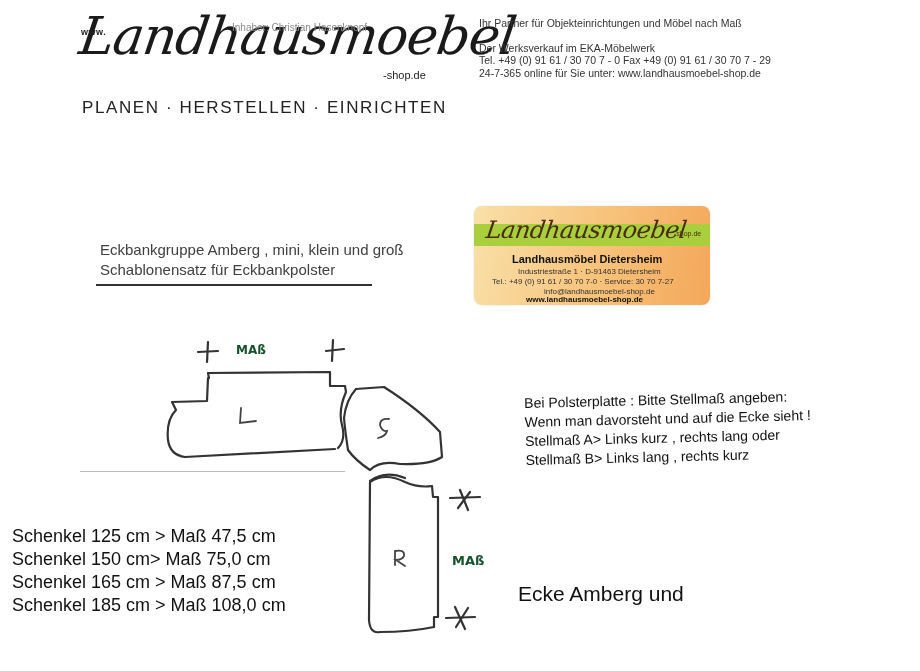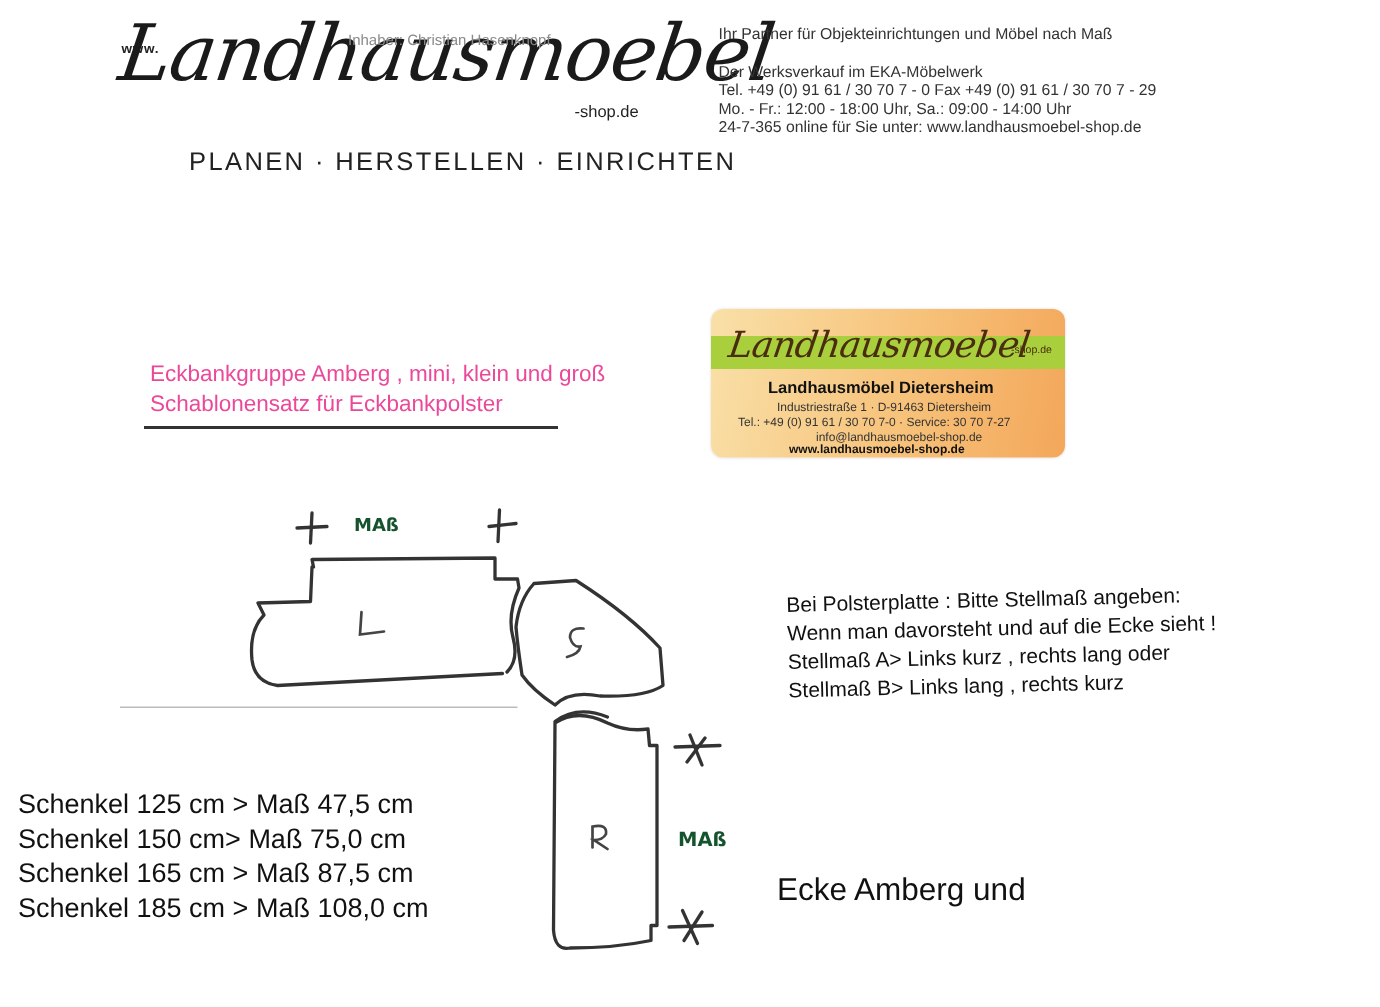--- a/index.html
+++ b/index.html
@@ -11,28 +11,28 @@
 
     
     .logo-www { left: 81px; top: 27px; font-size: 9px; font-weight: bold; color: #222; letter-spacing: 0.5px; }
     .logo-owner { left: 232px; top: 22px; font-size: 10px; color: #8a8a8a; }
     .logo-script {
       left: 80px; top: 10px; font-family: "DejaVu Serif", serif; font-style: italic;
       font-size: 52px; color: #1a1a1a; letter-spacing: -1px; transform: skewX(-8deg);
       font-weight: normal; line-height: 1;
     }
     .logo-suffix { left: 383px; top: 69px; font-size: 11px; color: #222; }
-    .logo-tagline { left: 82px; top: 98px; font-size: 17px; color: #222; letter-spacing: 1.6px; margin-left: 44px; }
+    .logo-tagline { left: 82px; top: 98px; font-size: 17px; color: #222; letter-spacing: 1.6px; }
 
     
     .header-info { left: 479px; top: 17px; font-size: 10.5px; color: #333; line-height: 12.5px; }
     .header-info .gap { height: 12px; }
 
     
-    .title-block { left: 100px; top: 240px; font-size: 15px; color: #ec4899; line-height: 20px; }
+    .title-block { left: 100px; top: 240px; font-size: 15px; color: #404040; line-height: 20px; }
     .title-underline { left: 96px; top: 284px; width: 276px; height: 2px; background: #333; }
 
     
     .card {
       left: 474px; top: 206px; width: 236px; height: 99px; border-radius: 8px;
       background: linear-gradient(100deg, #f9e0a8 0%, #f7c27a 55%, #f3a75a 100%);
       box-shadow: 0 0 2px rgba(0,0,0,0.15); overflow: hidden;
     }
     .card-band { position: absolute; left: 0; top: 18px; width: 236px; height: 22px; background: #a9cf3c; }
     .card-logo {
@@ -63,21 +63,20 @@
 <div class="abs logo-script">Landhausmoebel</div>
 <div class="abs logo-owner">Inhaber: Christian Hasenknopf</div>
 <div class="abs logo-suffix">-shop.de</div>
 <div class="abs logo-tagline">PLANEN · HERSTELLEN · EINRICHTEN</div>
 
 <div class="abs header-info">
   <div>Ihr Partner für Objekteinrichtungen und Möbel nach Maß</div>
   <div class="gap"></div>
   <div>Der Werksverkauf im EKA-Möbelwerk</div>
   <div>Tel. +49 (0) 91 61 / 30 70 7 - 0 Fax +49 (0) 91 61 / 30 70 7 - 29</div>
-  <div>Mo. - Fr.: 12:00 - 18:00 Uhr, Sa.: 09:00 - 14:00 Uhr</div>
   <div>24-7-365 online für Sie unter: www.landhausmoebel-shop.de</div>
 </div>
 
 <div class="abs title-block">
   <div>Eckbankgruppe Amberg , mini, klein und groß</div>
   <div>Schablonensatz für Eckbankpolster</div>
 </div>
 <div class="abs title-underline"></div>
 
 <div class="abs card">

